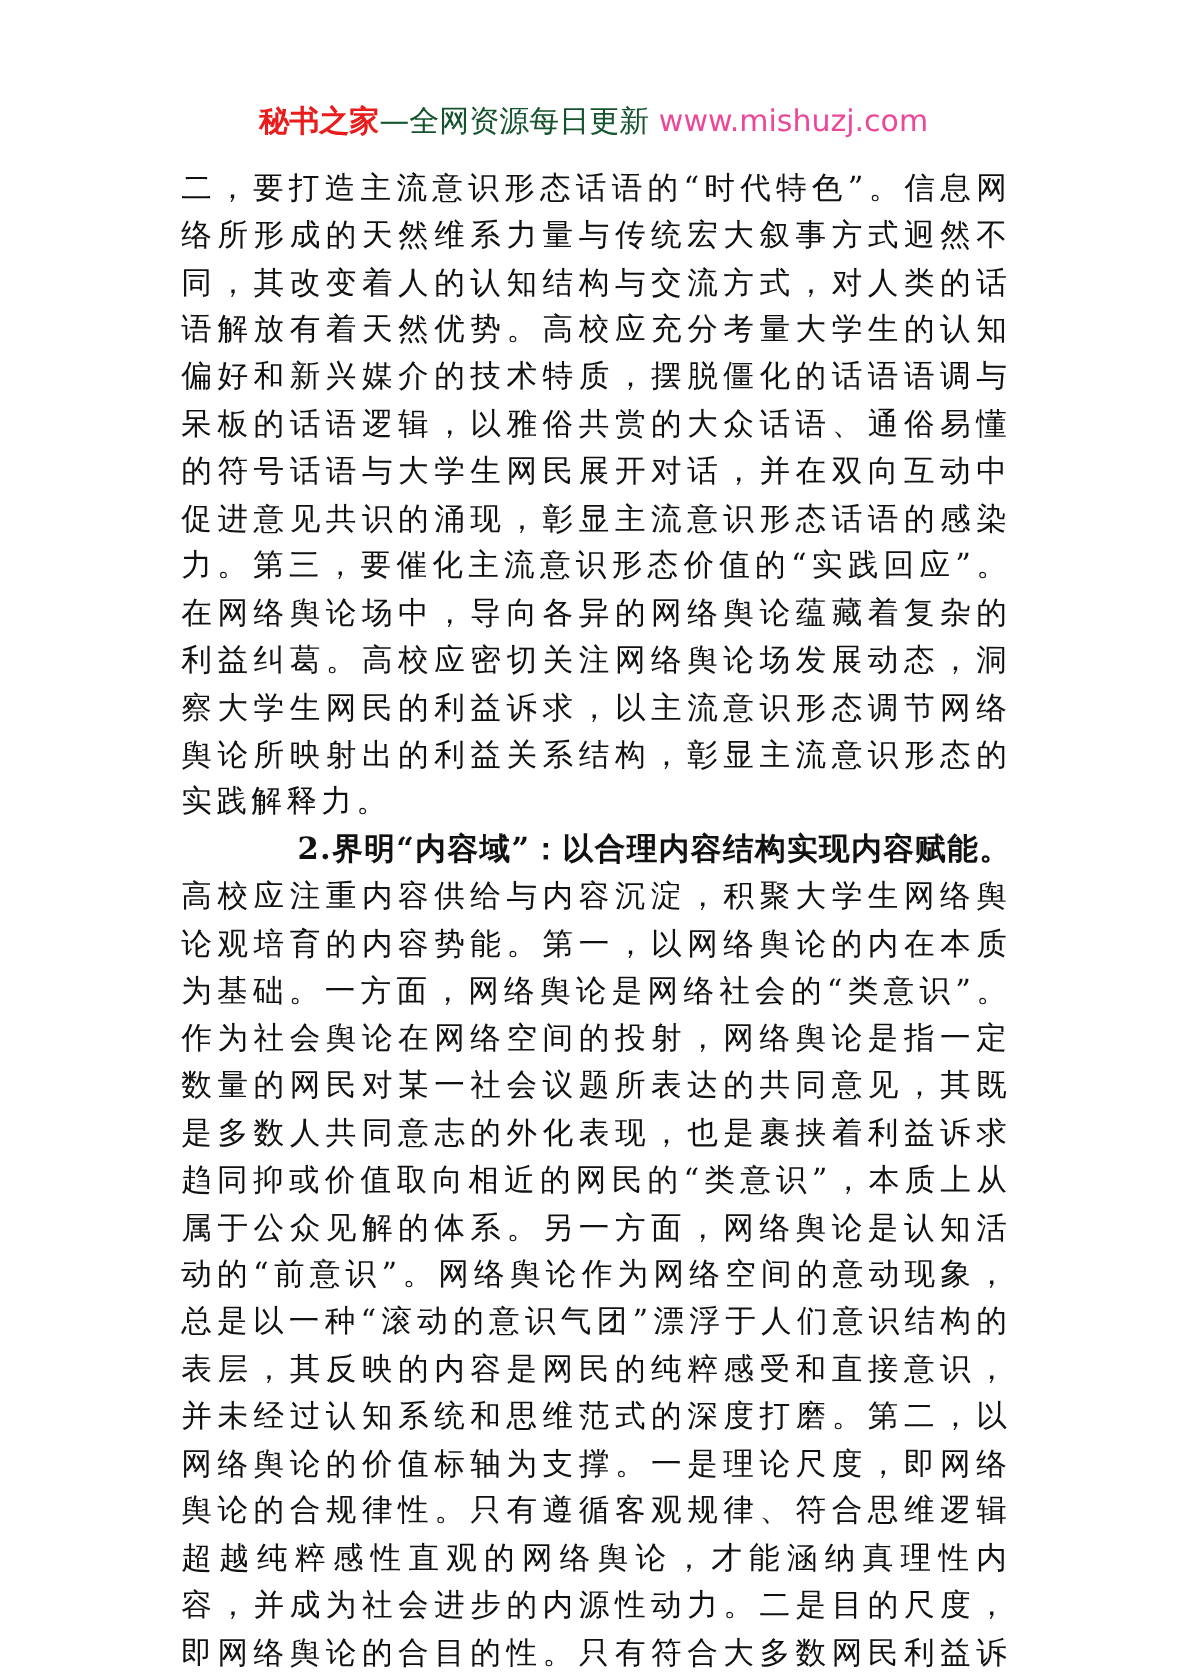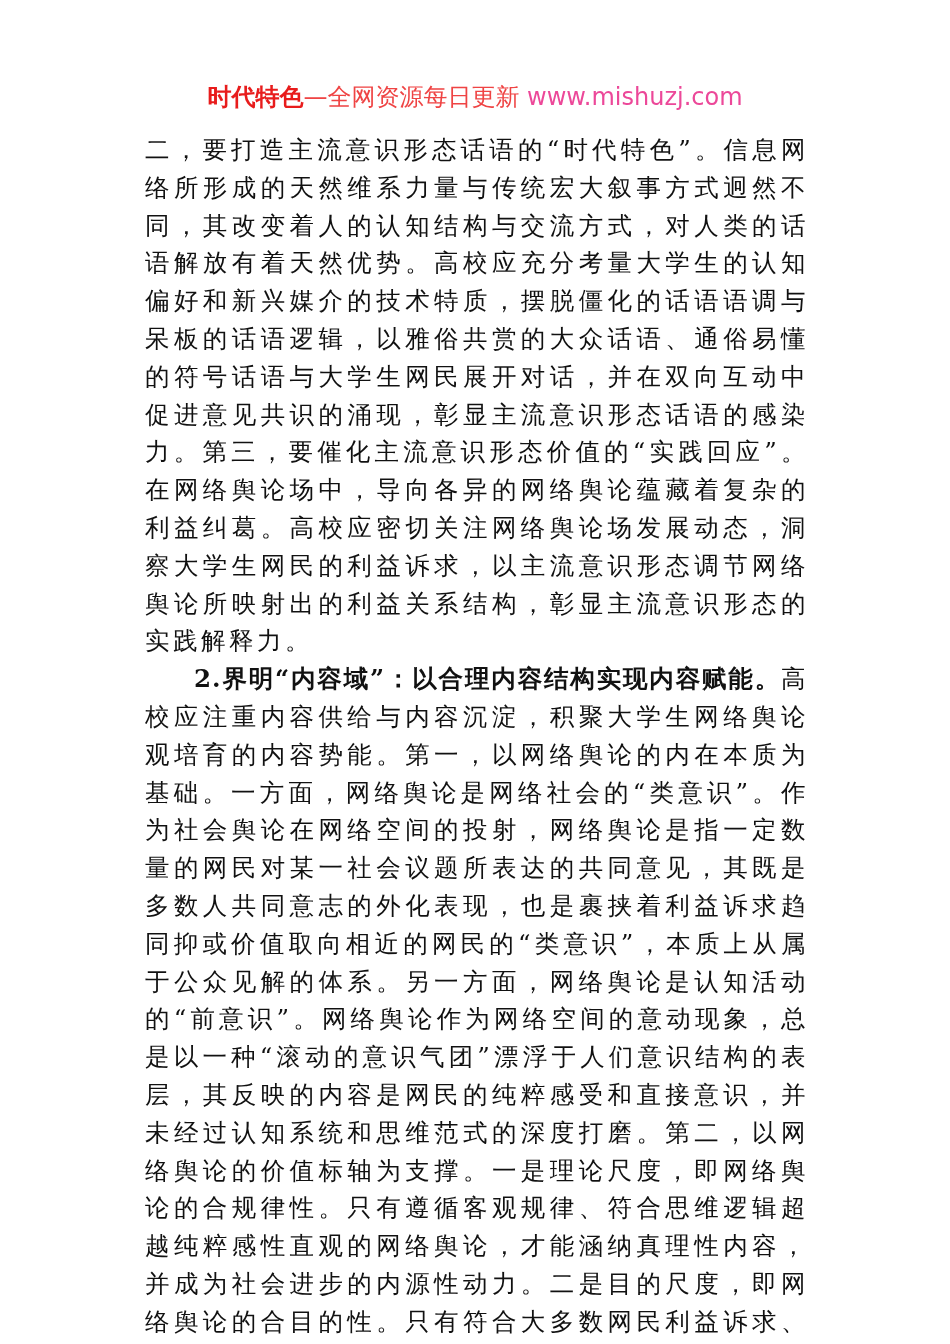--- a/index.html
+++ b/index.html
@@ -2,34 +2,34 @@
 <html><head>
 <meta charset="utf-8">
 <style>
   html, body { margin: 0; padding: 0; background: #ffffff; }
   body { width: 950px; height: 1344px; position: relative; overflow: hidden; }
   .header {
     position: absolute; top: 80px; left: 0; width: 950px; text-align: center;
     font-family: "DejaVu Sans", sans-serif; font-size: 24px; line-height: 34px; white-space: nowrap;
   }
   .brand { color: #e81c1c; font-weight: bold; }
-  .tagline { color: #ef4444; }
+  .tagline { color: #14532d; }
   .url { color: #ec4899; }
   .content {
     position: absolute; top: 131px; left: 145px; width: 664px;
     font-family: "DejaVu Serif", serif; font-size: 24.5px; line-height: 37.8px;
     color: #111111; text-align: justify; letter-spacing: 3.5px;
   }
   .content p { margin: 0; }
   .indent { text-indent: 49px; }
-  .bold { font-weight: bold; letter-spacing: 1px; }
+  .bold { font-weight: bold; letter-spacing: 1px; margin-left: 44px; }
 </style>
 </head>
 <body>
 
 <div class="header">
-  <span class="brand">时代特色</span><span class="tagline">—全网资源每日更新 </span><span class="url">www.mishuzj.com</span>
+  <span class="brand">秘书之家</span><span class="tagline">—全网资源每日更新 </span><span class="url">www.mishuzj.com</span>
 </div>
 
 <div class="content">
   <p>二，要打造主流意识形态话语的“时代特色”。信息网络所形成的天然维系力量与传统宏大叙事方式迥然不同，其改变着人的认知结构与交流方式，对人类的话语解放有着天然优势。高校应充分考量大学生的认知偏好和新兴媒介的技术特质，摆脱僵化的话语语调与呆板的话语逻辑，以雅俗共赏的大众话语、通俗易懂的符号话语与大学生网民展开对话，并在双向互动中促进意见共识的涌现，彰显主流意识形态话语的感染力。第三，要催化主流意识形态价值的“实践回应”。在网络舆论场中，导向各异的网络舆论蕴藏着复杂的利益纠葛。高校应密切关注网络舆论场发展动态，洞察大学生网民的利益诉求，以主流意识形态调节网络舆论所映射出的利益关系结构，彰显主流意识形态的实践解释力。</p>
   <p class="indent"><span class="bold">2.界明“内容域”：以合理内容结构实现内容赋能。</span><span>高校应注重内容供给与内容沉淀，积聚大学生网络舆论观培育的内容势能。第一，以网络舆论的内在本质为基础。一方面，网络舆论是网络社会的“类意识”。作为社会舆论在网络空间的投射，网络舆论是指一定数量的网民对某一社会议题所表达的共同意见，其既是多数人共同意志的外化表现，也是裹挟着利益诉求趋同抑或价值取向相近的网民的“类意识”，本质上从属于公众见解的体系。另一方面，网络舆论是认知活动的“前意识”。网络舆论作为网络空间的意动现象，总是以一种“滚动的意识气团”漂浮于人们意识结构的表层，其反映的内容是网民的纯粹感受和直接意识，并未经过认知系统和思维范式的深度打磨。第二，以网络舆论的价值标轴为支撑。一是理论尺度，即网络舆论的合规律性。只有遵循客观规律、符合思维逻辑超越纯粹感性直观的网络舆论，才能涵纳真理性内容，并成为社会进步的内源性动力。二是目的尺度，即网络舆论的合目的性。只有符合大多数网民利益诉求、反映多数意志的网络舆论，才能孕生良性的互动关系，调和网民的利</span></p>
 </div>
 
 </body></html>

